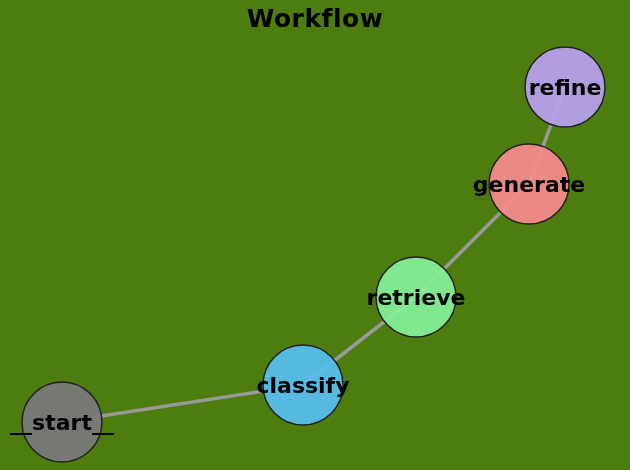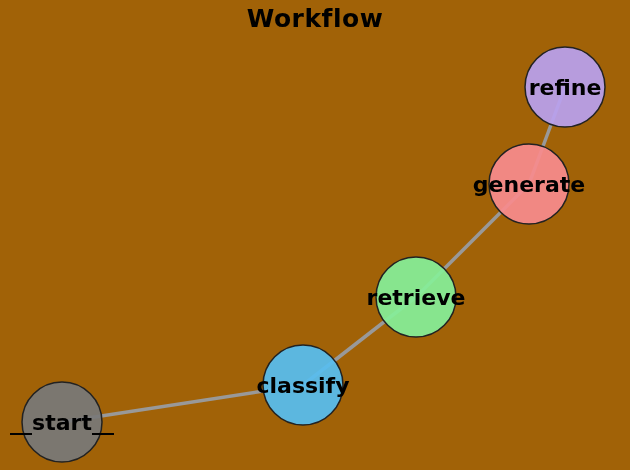--- a/index.html
+++ b/index.html
@@ -4,21 +4,21 @@
 <style>
   html, body {
     margin: 0;
     padding: 0;
     background: #ffffff;
   }
   .figure {
     position: relative;
     width: 630px;
     height: 470px;
-    background: #a16207;
+    background: #4d7c0f;
     overflow: hidden;
     font-family: "DejaVu Sans", sans-serif;
   }
   .figure-title {
     position: absolute;
     top: 4px;
     left: 0;
     width: 630px;
     text-align: center;
     font-size: 25px;

